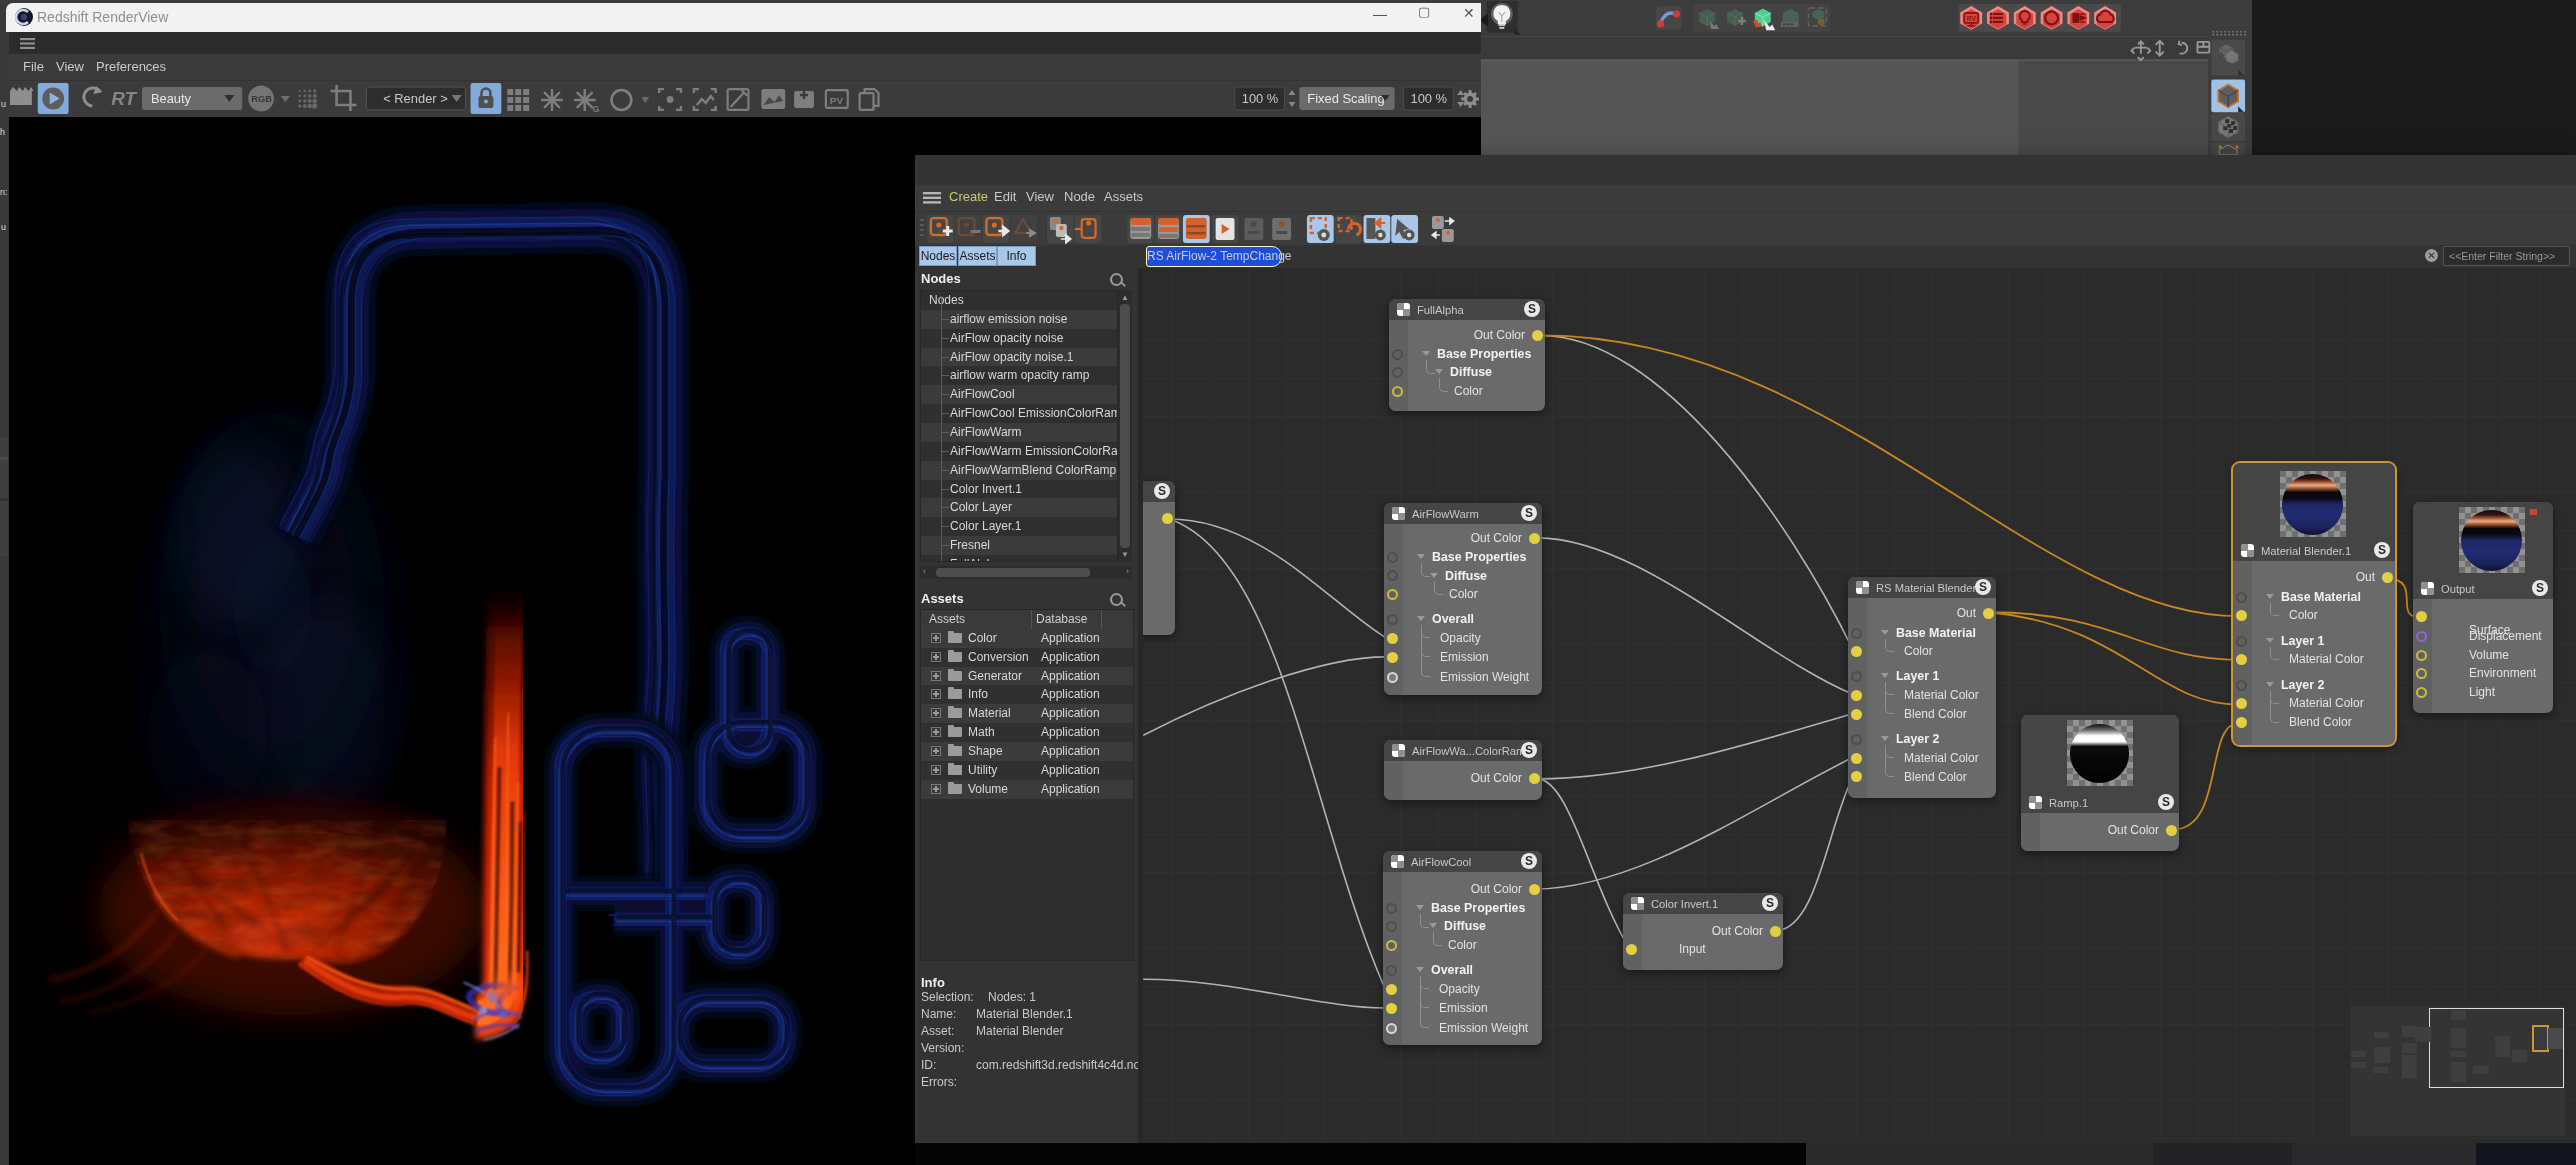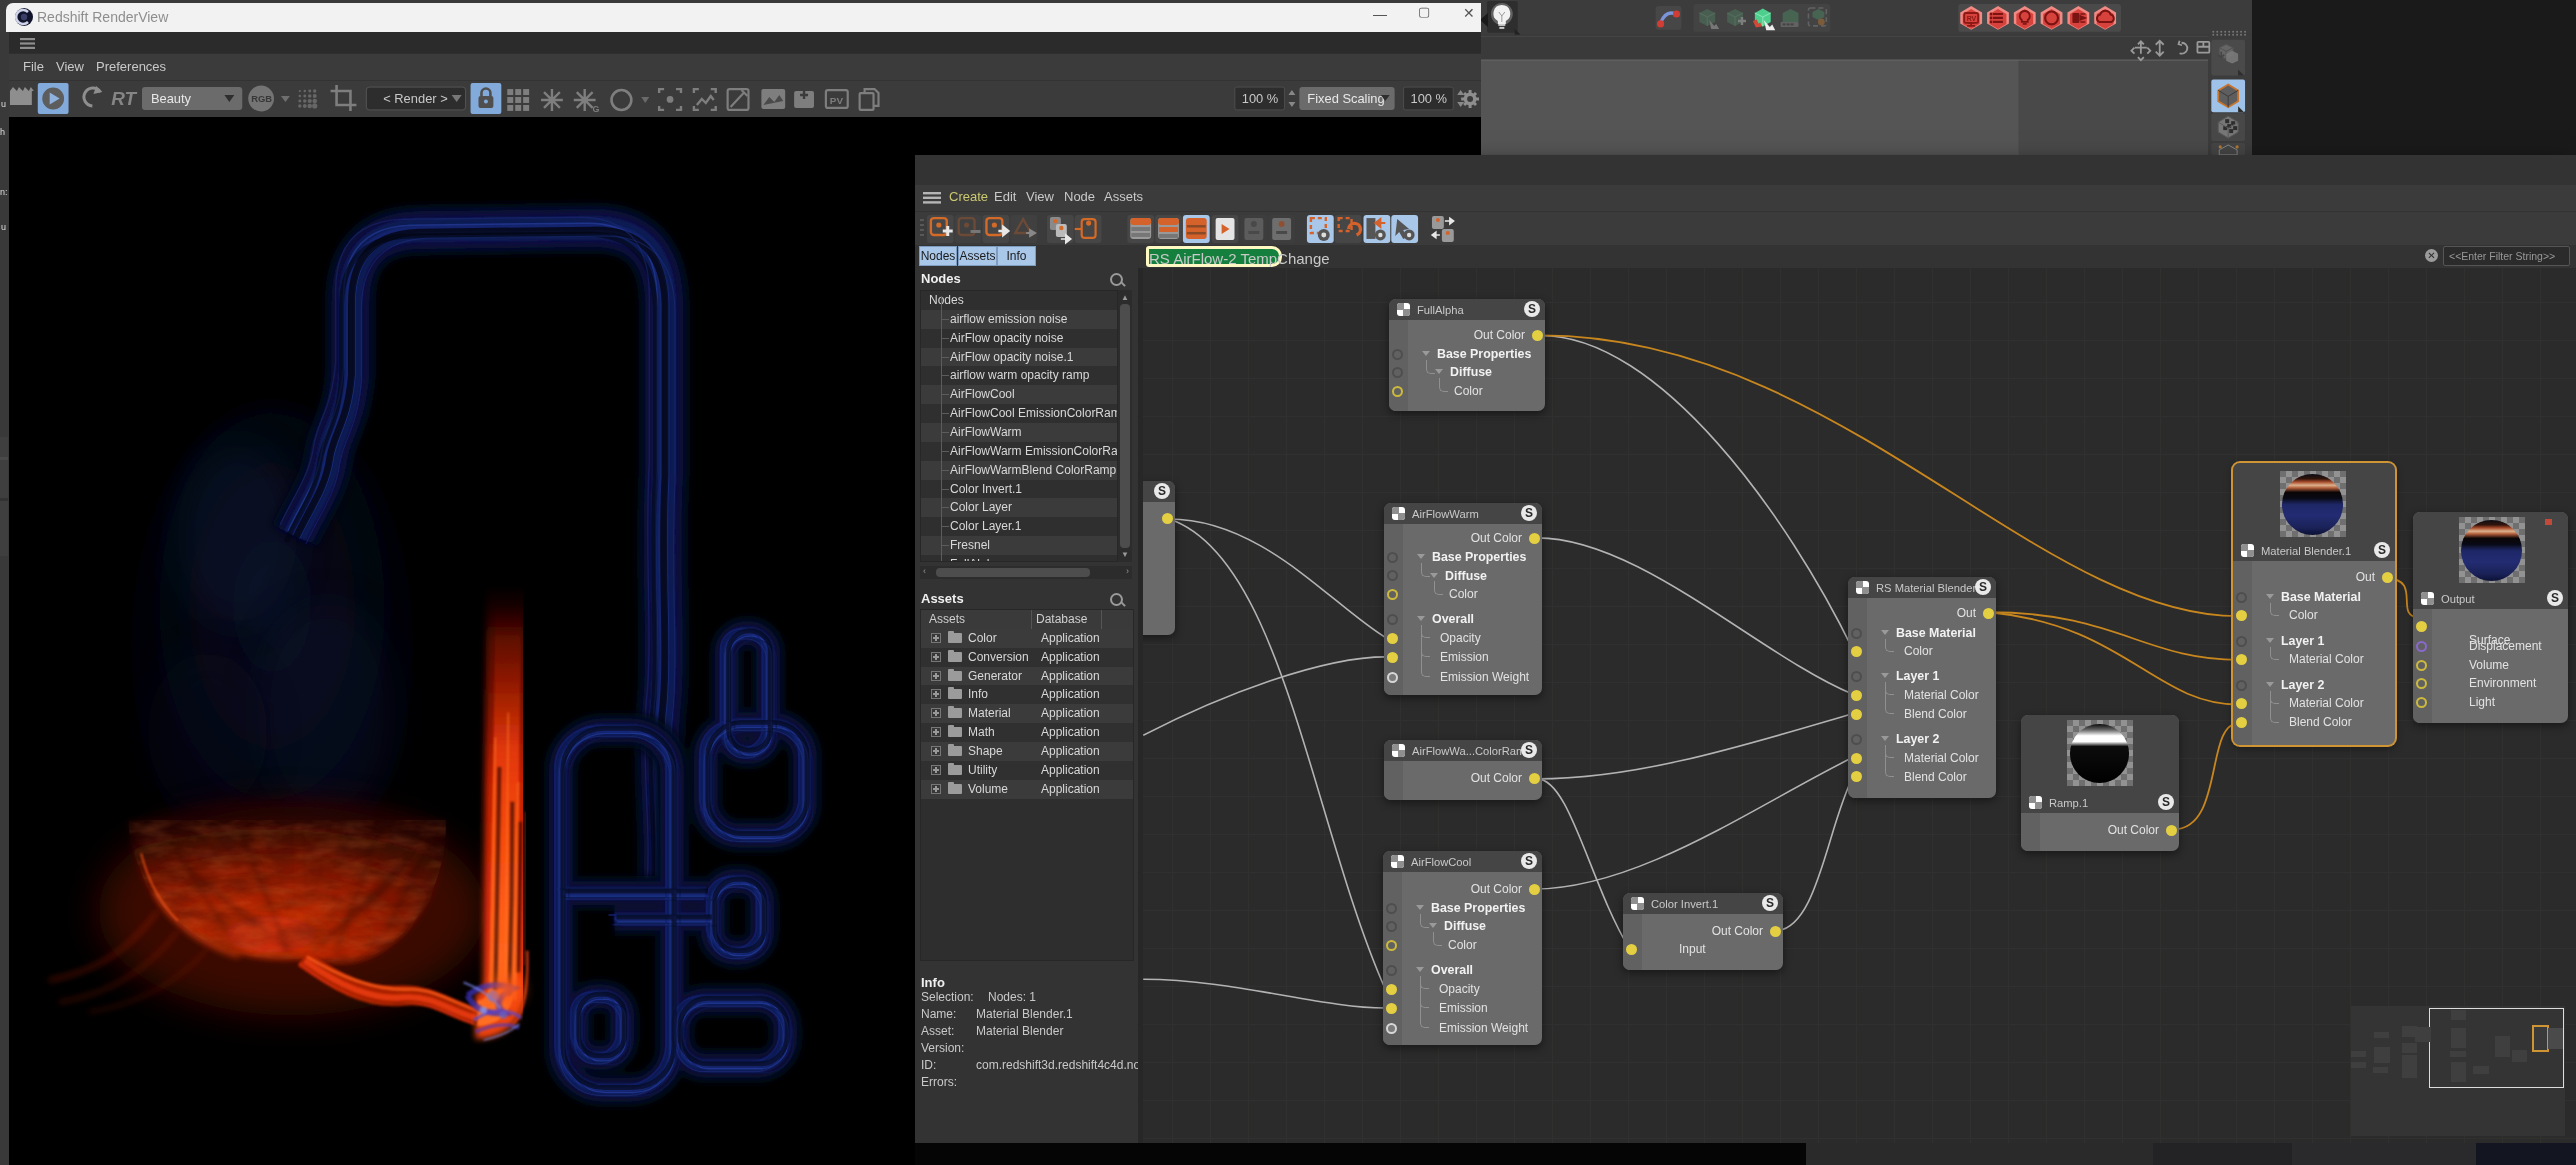--- a/index.html
+++ b/index.html
@@ -655,21 +655,21 @@
               <circle cx="18" cy="18" r="2" fill="#d4622a"></circle>
           <path d="M 10,20 h-7 m 3,-3 l -4,3 4,3 z" fill="#e8e8e8" stroke="#e8e8e8" stroke-width="1.4"></path>
         </g>
       </g>
     </svg>
   </div>
   <div id="ne-tabs">
     <div class="tab" style="left:4px;width:38px;">Nodes</div>
     <div class="tab" style="left:43px;width:39px;">Assets</div>
     <div class="tab" style="left:82px;width:39px;">Info</div>
-    <div style="position:absolute;left:231px;top:1px;width:136px;height:21px;background:#15803d;border:3px solid #fef9c3;border-radius:3px 10px 10px 3px;color:#c9c9c9;font-size:15px;line-height:19px;text-align:center;white-space:nowrap;">RS AirFlow-2 TempChange</div>
+    <div style="position:absolute;left:231px;top:1px;width:136px;height:21px;background:#1d4ed8;border:1px solid #fef9c3;border-radius:3px 10px 10px 3px;color:#c9c9c9;font-size:12px;line-height:19px;text-align:center;white-space:nowrap;">RS AirFlow-2 TempChange</div>
     <div style="position:absolute;left:1510px;top:4px;width:13px;height:13px;border-radius:50%;background:#9b9b9b;color:#2b2b2b;text-align:center;line-height:13px;font-size:10px;">✕</div>
     <div style="position:absolute;left:1528px;top:1px;width:127px;height:20px;background:#2b2b2b;border:1px solid #555;border-radius:2px;color:#989898;font-size:10.5px;line-height:18px;padding-left:5px;white-space:nowrap;">&lt;&lt;Enter Filter String&gt;&gt;</div>
   </div>
   <div id="ne-panel">
     <div class="hdr" style="left:6px;top:3px;">Nodes</div>
         <div class="mag" style="left:194px;top:4px;"></div>
     <div id="nlist" style="position:absolute;left:5px;top:22px;width:198px;height:272px;background:#2f2f2f;border:1px solid #272727;overflow:hidden;">
       <div class="lrow" style="top:0;background:#2f2f2f;"><span style="margin-left:8px;">Nodes</span></div>
       <div class="lrow" style="top:19px;background:#3b3b3b;"><span class="tl"></span><span style="margin-left:29px;">airflow emission noise</span></div>
       <div class="lrow" style="top:38px;background:#2f2f2f;"><span class="tl"></span><span style="margin-left:29px;">AirFlow opacity noise</span></div>
@@ -994,21 +994,21 @@
     <div class="row" style="left:56px;top:231px;">Material Color</div>
           <span class="port py" style="left:3px;top:235px;"></span>
     <div class="row" style="left:56px;top:250px;">Blend Color</div>
           <span class="port py" style="left:3px;top:254px;"></span>
     <div class="el" style="left:37px;top:140px;height:13px;"></div>
     <div class="el" style="left:37px;top:184px;height:13px;"></div>
     <div class="el" style="left:37px;top:228px;height:13px;"></div>
     <div class="el" style="left:37px;top:228px;height:32px;"></div>
   </div>
 
-  <div class="node" style="left:1270px;top:244px;width:155px;height:211px;">
+  <div class="node" style="left:1270px;top:234px;width:140px;height:211px;">
     <div class="prev" style="height:76px;"></div>
     <div class="sphere" style="left:46px;top:5px;"><svg width="66" height="66" viewBox="0 0 67 67">
               <circle cx="33" cy="34" r="31" fill="url(#mg)"></circle>
             </svg></div>
     <div style="position:absolute;right:16px;top:7px;width:7px;height:6px;background:#c24a3a;"></div>
     <div class="hd" style="top:76px;border-radius:0;">
             <span class="chk">
               <i style="left:0;top:0;"></i>
               <i style="left:6px;top:6px;"></i>
             </span>

